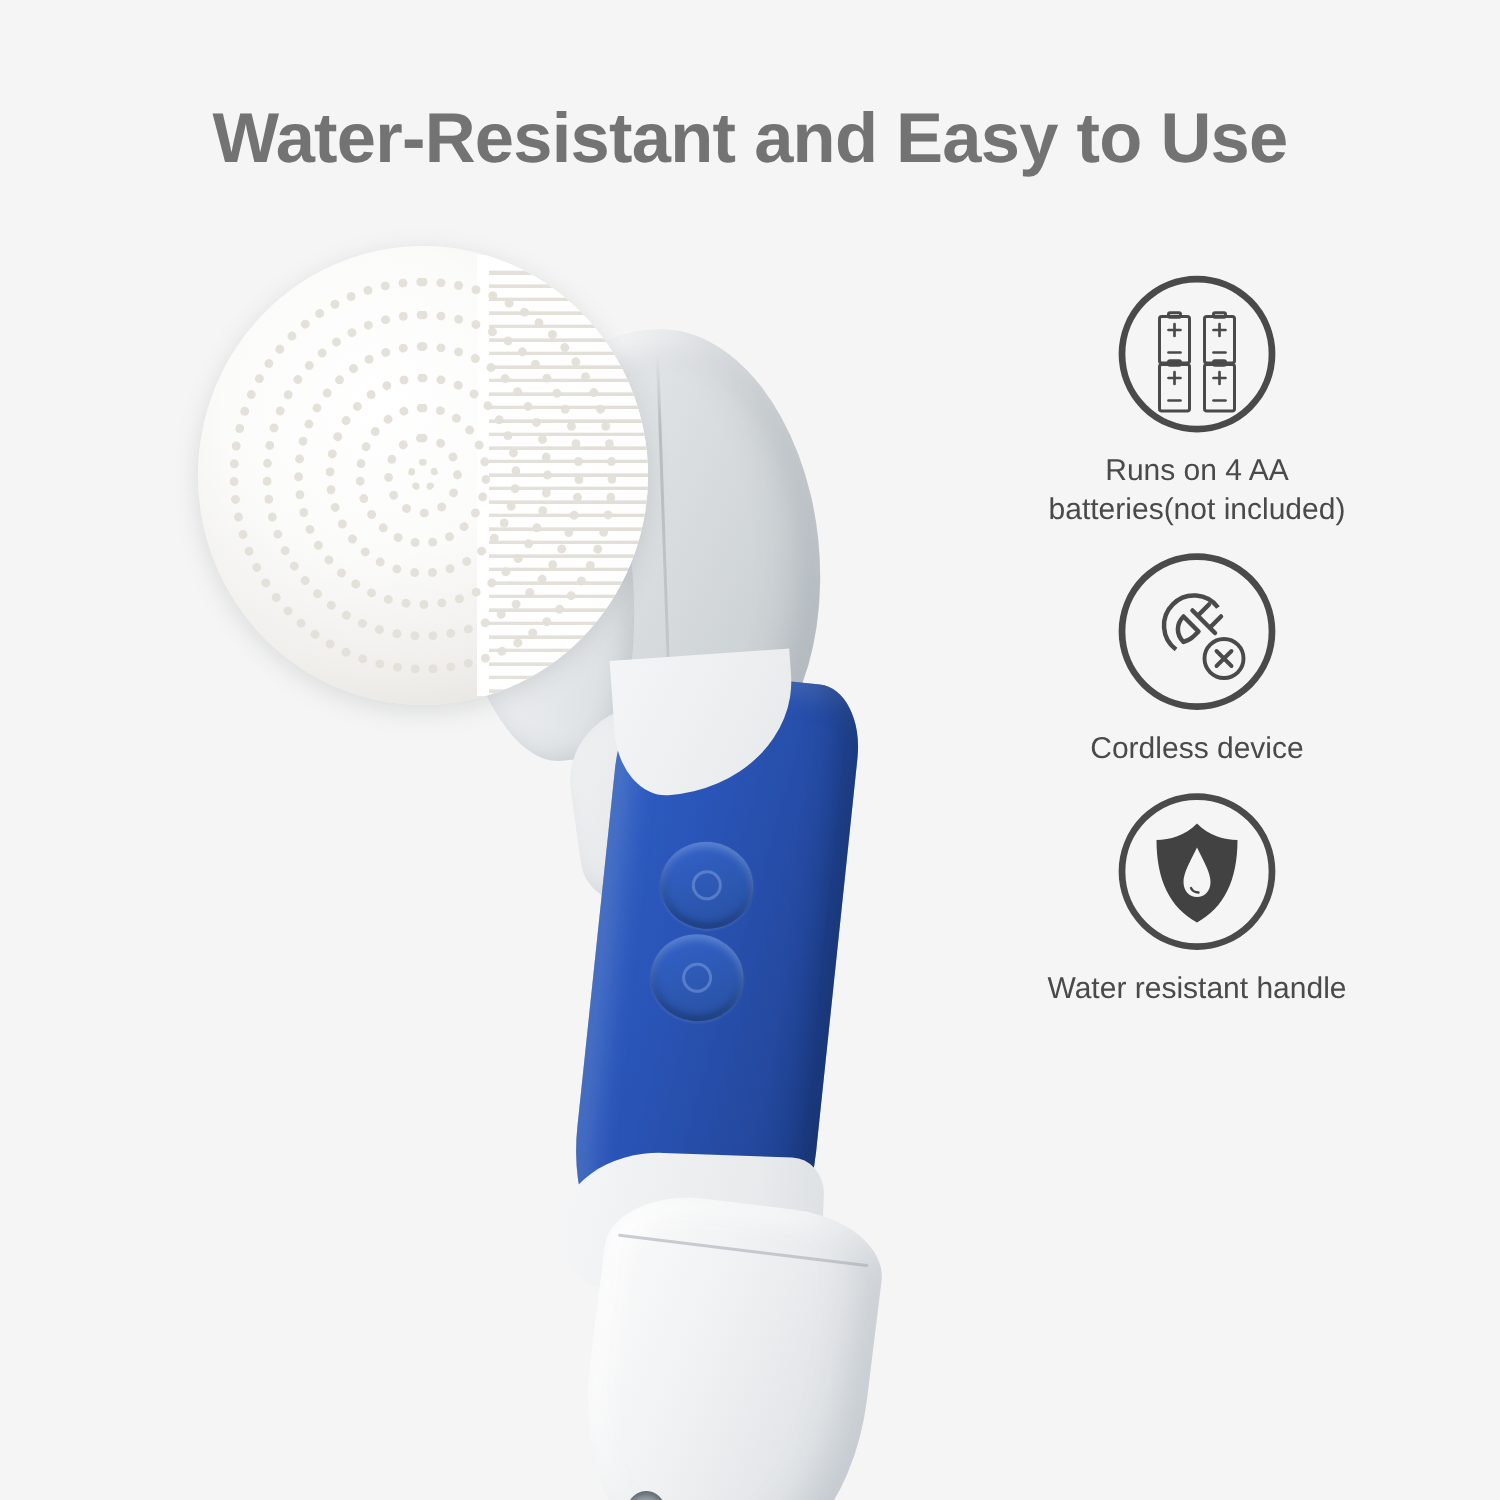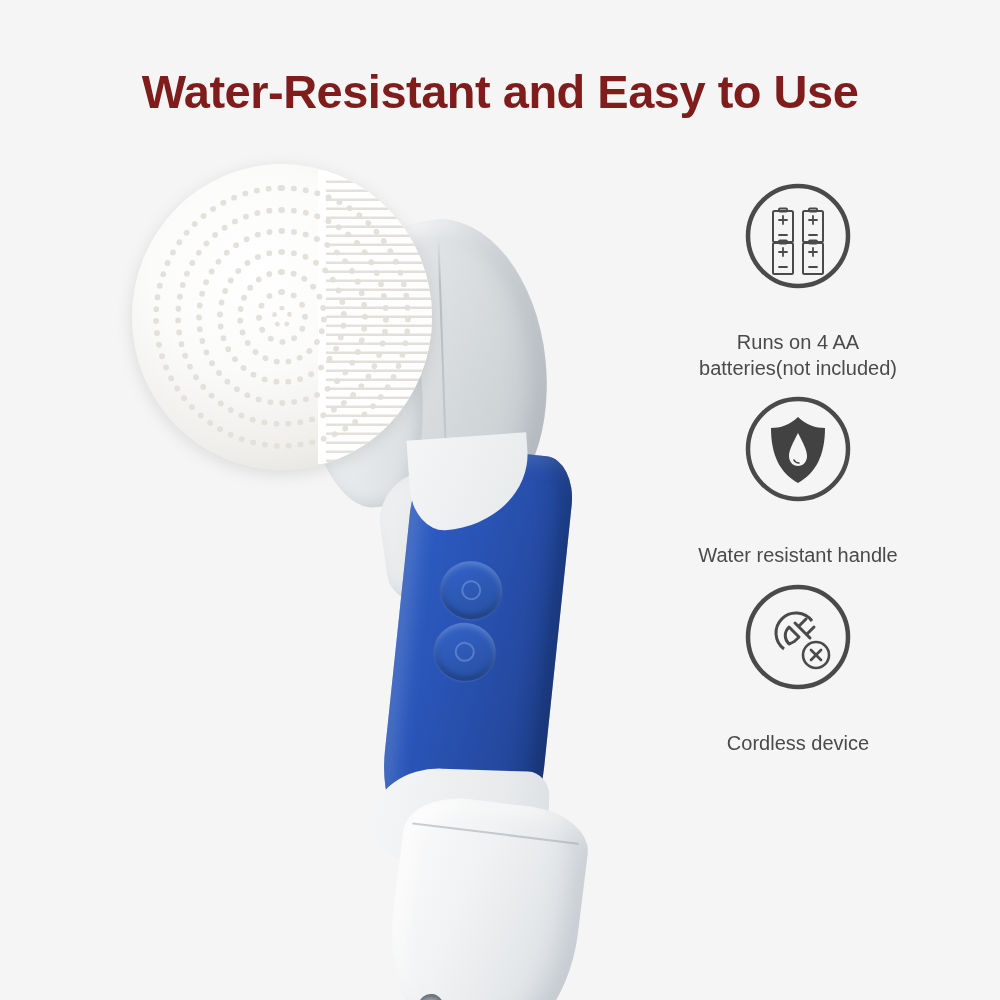--- a/index.html
+++ b/index.html
@@ -12,21 +12,21 @@
   }
 
   
   #page-title {
     position:absolute;
     top:64px; left:0; width:100%;
     text-align:center;
     font-size:47px;
     font-weight:bold;
     letter-spacing:-0.5px;
-    color:#7f1d1d;
+    color:#737373;
     white-space:nowrap;
   }
 
   
   #product-photo {
     position:absolute;
     left:110px; top:150px;
     width:520px; height:790px;
   }
 
@@ -192,21 +192,20 @@
     width:300px;
     display:flex;
     flex-direction:column;
     align-items:center;
   }
   .feature {
     width:100%;
     display:flex;
     flex-direction:column;
     align-items:center;
-    gap:28px;
   }
   .feature + .feature { margin-top:12px; }
   .feature-icon { width:112px; height:112px; display:block; }
   .feature-label {
     margin-top:10px;
     text-align:center;
     font-size:20px;
     line-height:1.28;
     color:#4a4a4a;
     white-space:pre-line;
@@ -282,39 +281,39 @@
       </g>
     </svg>
     <div class="feature-label">Runs on 4 AA
 batteries(not included)</div>
   </div>
 
 
   <div class="feature">
     <svg class="feature-icon" viewBox="0 0 112 112">
       <circle cx="56" cy="56" r="50" fill="none" stroke="#4a4a4a" stroke-width="4.5"></circle>
-      <path d="M56 24 C48 32 38 35 29 35 C29 62 38 80 56 90 C74 80 83 62 83 35 C74 35 64 32 56 24 Z" fill="#424242"></path>
-      <path d="M56 40 C51 50 47 57 47 63 C47 69 51 73 56 73 C61 73 65 69 65 63 C65 57 61 50 56 40 Z" fill="#f5f5f5"></path>
-      <path d="M52 67 C53 69 55 70 57 70" fill="none" stroke="#424242" stroke-width="1.6" stroke-linecap="round"></path>
-    </svg>
-    <div class="feature-label">Water resistant handle</div>
-  </div>
-
-  <div class="feature">
-    <svg class="feature-icon" viewBox="0 0 112 112">
-      <circle cx="56" cy="56" r="50" fill="none" stroke="#4a4a4a" stroke-width="4.5"></circle>
       <path d="M70 40 A20 20 0 1 0 42 68" fill="none" stroke="#4a4a4a" stroke-width="3"></path>
       <g fill="none" stroke="#4a4a4a" stroke-width="3" stroke-linecap="round" stroke-linejoin="round">
         <path d="M47 63 C42 58 42 51 47 46 L57 56 C52 61 52 61 47 63 Z"></path>
         <line x1="57" y1="45" x2="64" y2="38"></line>
         <line x1="65" y1="53" x2="72" y2="46"></line>
         <path d="M53 42 L68 57"></path>
       </g>
       <circle cx="74" cy="74" r="13" fill="#f5f5f5" stroke="#4a4a4a" stroke-width="2.6"></circle>
       <g stroke="#4a4a4a" stroke-width="2.6" stroke-linecap="round">
         <line x1="69" y1="69" x2="79" y2="79"></line>
         <line x1="79" y1="69" x2="69" y2="79"></line>
       </g>
     </svg>
     <div class="feature-label">Cordless device</div>
   </div>
 
+  <div class="feature">
+    <svg class="feature-icon" viewBox="0 0 112 112">
+      <circle cx="56" cy="56" r="50" fill="none" stroke="#4a4a4a" stroke-width="4.5"></circle>
+      <path d="M56 24 C48 32 38 35 29 35 C29 62 38 80 56 90 C74 80 83 62 83 35 C74 35 64 32 56 24 Z" fill="#424242"></path>
+      <path d="M56 40 C51 50 47 57 47 63 C47 69 51 73 56 73 C61 73 65 69 65 63 C65 57 61 50 56 40 Z" fill="#f5f5f5"></path>
+      <path d="M52 67 C53 69 55 70 57 70" fill="none" stroke="#424242" stroke-width="1.6" stroke-linecap="round"></path>
+    </svg>
+    <div class="feature-label">Water resistant handle</div>
+  </div>
+
 </div>
 
 </body></html>

